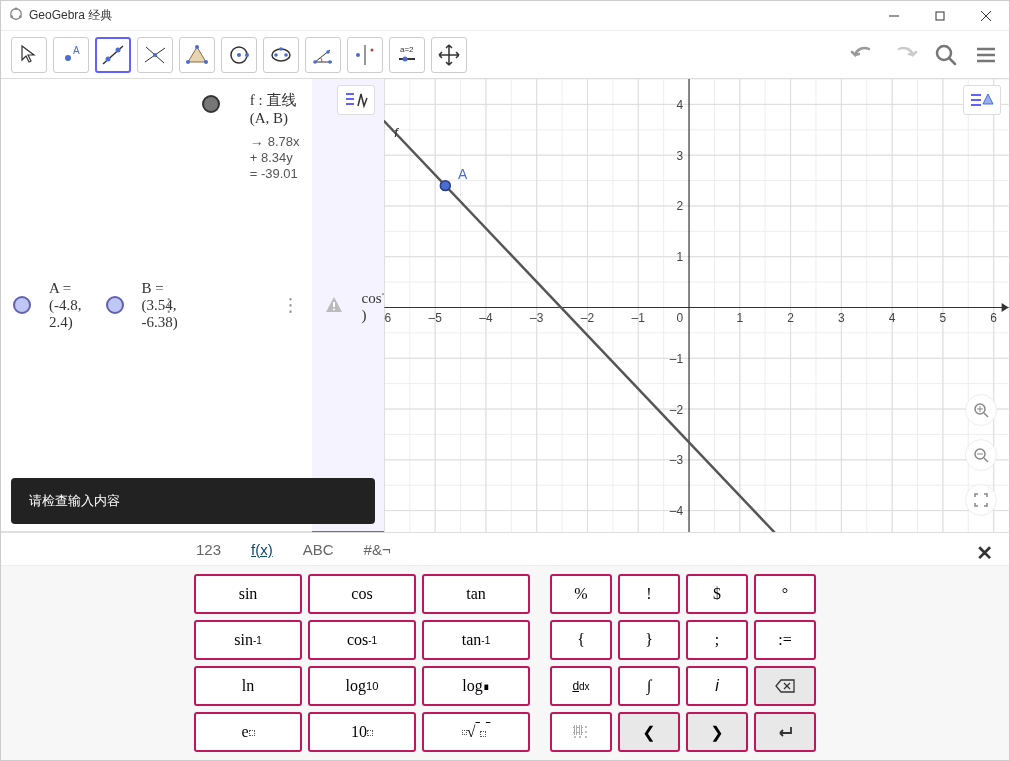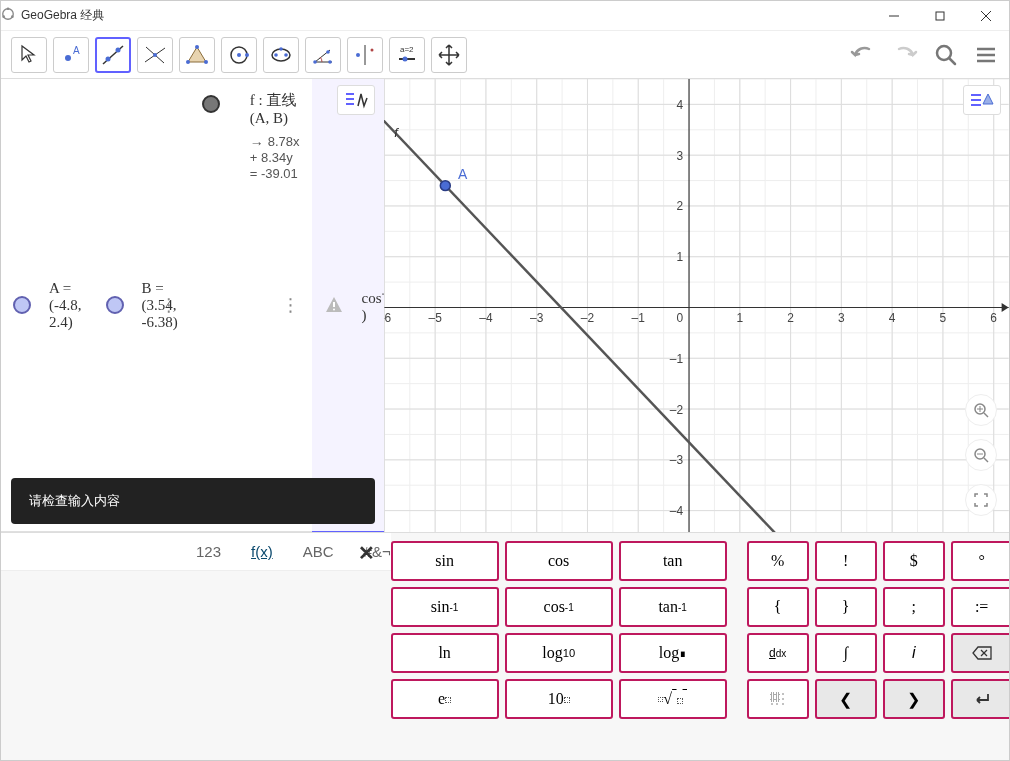--- a/index.html
+++ b/index.html
@@ -1,18 +1,18 @@
 <!DOCTYPE html>
 <html><head>
 <meta charset="utf-8">
 <style>
   * { box-sizing: border-box; margin: 0; padding: 0; font-family: Arial, sans-serif; }
   body { width: 1010px; height: 761px; background: #fff; display: flex; flex-direction: column; border: 1px solid #ccc; overflow: hidden; }
   .titlebar { height: 30px; display: flex; align-items: center; justify-content: space-between; background: #fff; border-bottom: 1px solid #eee; }
-  .titlebar-left { display: flex; align-items: center; gap: 6px; font-size: 12px; color: #333; }
+  .titlebar-left { display: flex; align-items: center; gap: 6px; padding-left: 8px; font-size: 12px; color: #333; }
   .titlebar-btns { display: flex; }
   .titlebar-btn { width: 46px; height: 30px; display: flex; align-items: center; justify-content: center; color: #333; }
   .titlebar-btn svg { width: 10px; height: 10px; }
   .toolbar { height: 48px; display: flex; align-items: center; justify-content: space-between; padding: 0 10px; border-bottom: 1px solid #ddd; }
   .tool-group { display: flex; gap: 6px; }
   .tool-btn { width: 36px; height: 36px; border: 1px solid #ccc; border-radius: 3px; display: flex; align-items: center; justify-content: center; background: #fff; position: relative; }
   .tool-btn.active { border: 2px solid #6161ff; }
   .tool-btn svg { width: 26px; height: 26px; }
   .right-tools { display: flex; gap: 14px; align-items: center; }
   .right-tool { display: flex; align-items: center; justify-content: center; color: #777; }
@@ -26,21 +26,21 @@
   .alg-bullet.warn { width: 20px; height: 20px; background: none; border: none; display:flex;align-items:center;justify-content:center;color:#aaa;}
   .alg-text { font-size: 15px; color: #333; font-family: 'Times New Roman', serif; }
   .alg-sub { font-size: 13px; color: #555; margin-top: 6px; font-family: 'Times New Roman', serif;}
   .alg-menu { position: absolute; right: 12px; top: 50%; transform: translateY(-50%); color: #888; font-size: 18px; }
   .alg-arrow {font-size:14px; color:#555;margin-right:4px;}
   .sort-btn { position:absolute; right:8px; top:6px; width:38px;height:30px;border:1px solid #ddd;border-radius:3px;display:flex;align-items:center;justify-content:center;background:#fff;z-index:5;}
   .tooltip { position: absolute; bottom: 8px; left: 10px; background: #222; color: #fff; padding: 14px 18px; border-radius: 4px; font-size: 13px; width:364px;}
   .graph { flex: 1; position: relative; background: #fff; overflow: hidden; }
   .graph-badge-tr { position:absolute; top:6px; right:8px; width:38px;height:30px;border:1px solid #ddd;border-radius:3px;display:flex;align-items:center;justify-content:center;background:#fff;}
   .zoom-ctrl { position:absolute; right:12px; width:32px;height:32px;border:1px solid #eee;border-radius:50%;display:flex;align-items:center;justify-content:center;background:#fff;color:#888;}
-  .keyboard { height: 228px; background: #f7f7f7; border-top: 1px solid #ddd; display: flex; flex-direction: row; }
+  .keyboard { height: 228px; background: #f7f7f7; border-top: 1px solid #ddd; display: flex; flex-direction: column; }
   .kb-tabs { height: 38px; display: flex; align-items: center; gap: 30px; padding-left: 195px; position: relative; background:#fff; border-bottom:1px solid #eee;}
   .kb-tab { font-size: 15px; color: #666; }
   .kb-tab.active { color: #0c4a6e; text-decoration: underline; }
   .kb-close { position: absolute; right: 16px; top: 8px; font-size: 20px; color: #333; font-weight:bold;}
   .kb-keys { flex:1; display:flex; gap:20px; padding: 8px 0; justify-content:center;}
   .kb-col { display:grid; grid-template-columns: repeat(3, 108px); grid-template-rows: repeat(4, 40px); gap:6px;}
   .kb-col2 { display:grid; grid-template-columns: repeat(4, 62px); grid-template-rows: repeat(4, 40px); gap:6px;}
   .key { background:#fff; border:2px solid #be185d; border-radius:3px; display:flex;align-items:center;justify-content:center; font-size:16px; font-family:'Times New Roman',serif;}
   .key sup{font-size:10px;}
   .key.gray { background:#e8e8e8;}

